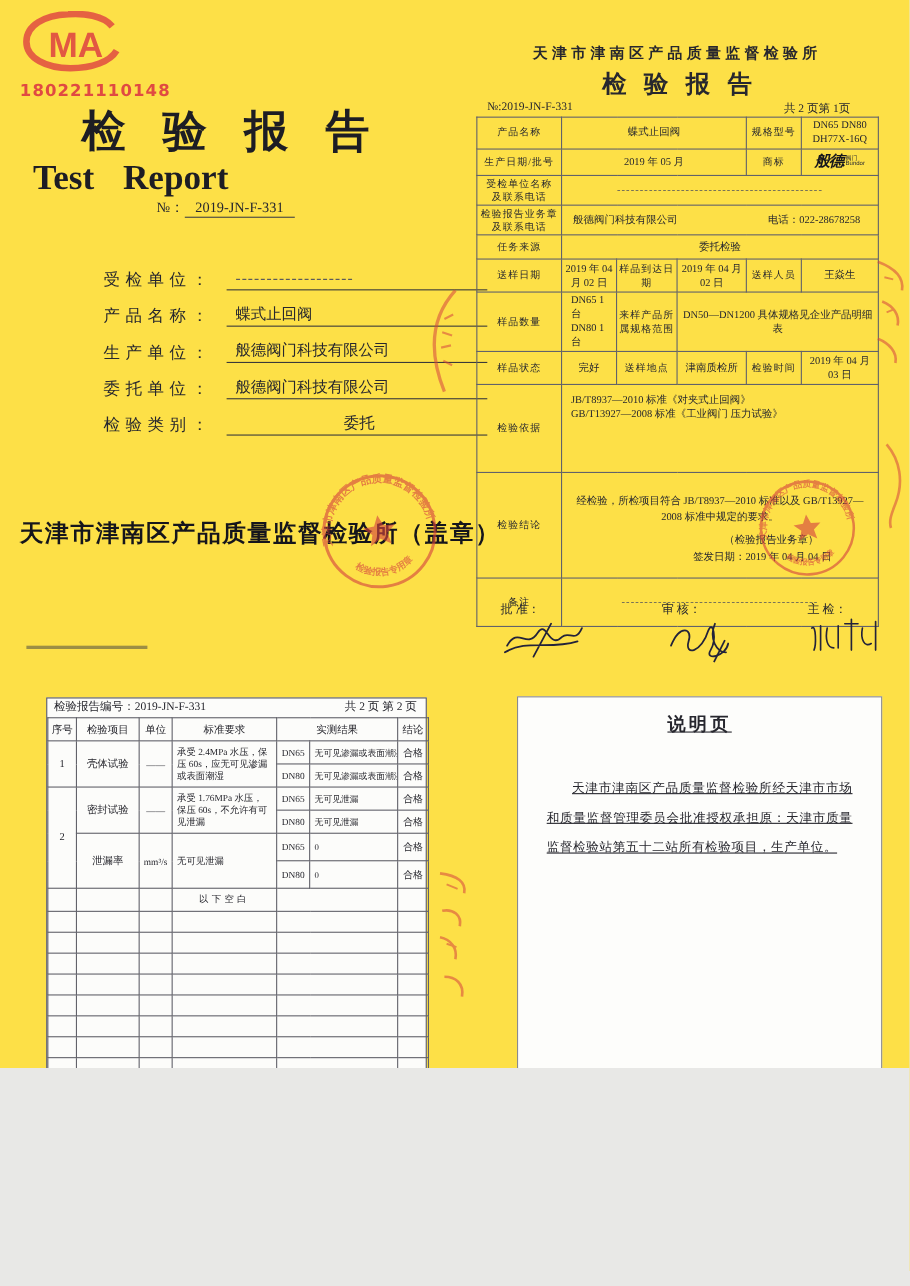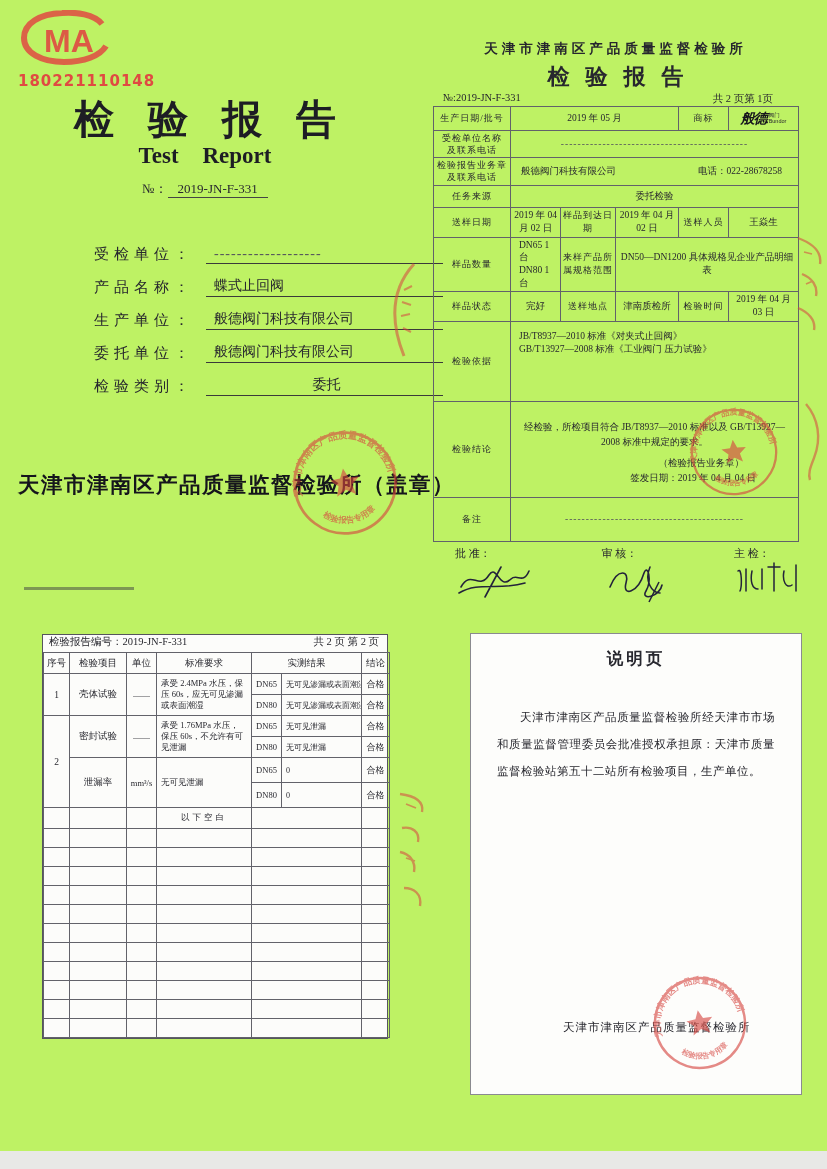--- a/index.html
+++ b/index.html
@@ -1,28 +1,29 @@
 <!DOCTYPE html>
 <html><head>
 <meta charset="utf-8">
 <style>
   * { box-sizing: border-box; margin: 0; padding: 0; }
   html,body { background:#e8e8e6; }
   .canvas {
-    position: relative; width: 827px; height: 1151px;
-    background: #bef264; overflow: hidden;
+    position: relative; width: 827px; height: 971px;
+    background: #fde047; overflow: hidden;
     font-family: "Liberation Serif", "DejaVu Serif", serif;
     color: #27272e;
+    text-decoration: underline;
   }
   .abs { position: absolute; }
 
   
   .cma-num { font-family:"DejaVu Sans",sans-serif; font-weight:700; font-size:15px; color:#e04a42; letter-spacing:1px; }
   .cover-title { font-size:40px; font-weight:700; letter-spacing:34px; text-indent:34px; text-align:center; white-space:nowrap; color:#1d1d24;}
-  .cover-title-en { font-size:23px; font-weight:700; word-spacing:18px; text-align:center; color:#1d1d24;}
+  .cover-title-en { font-size:32px; font-weight:700; word-spacing:18px; color:#1d1d24;}
   .cover-no { font-size:13px; text-align:center; }
   .cover-no .v { border-bottom:1px solid #444; padding:0 10px 1px 10px; }
   .cover-field { height:33px; font-size:15px; display:flex; align-items:flex-end; }
   .cover-field .lbl { letter-spacing:5px; width:112px; white-space:nowrap; }
   .cover-field .val { display:inline-block; width:237px; border-bottom:1px solid #3a3a3a; padding:0 4px 1px 8px; font-size:14px; white-space:nowrap; overflow:hidden;}
   .cover-field .val.ctr { text-align:center; }
   .cover-footer { font-size:21.5px; font-weight:600; letter-spacing:1.5px; white-space:nowrap; color:#15151c;}
 
   
   .rp-org { font-size:13.5px; letter-spacing:4px; font-weight:600; text-align:center; }
@@ -146,20 +147,29 @@
   <table class="rpt abs" style="left:433px; top:106px;">
     <colgroup>
         <col style="width:77px">
         <col style="width:50px">
         <col style="width:55px">
         <col style="width:63px">
         <col style="width:50px">
         <col style="width:70px">
       </colgroup>
     <tbody>
+        <tr style="height:27px">
+      <td class="lab">产品名称</td>
+      <td colspan="3">蝶式止回阀</td>
+      <td class="lab">规格型号</td>
+      <td class="two-line">
+        <div>DN65    DN80</div>
+        <div>DH77X-16Q</div>
+      </td>
+    </tr>
     <tr style="height:24px">
       <td class="lab">生产日期/批号</td>
       <td colspan="3">2019 年 05 月</td>
       <td class="lab">商标</td>
       <td>
         <div class="brand">
           <span class="brand-main">般德</span>
           <span class="brand-sub">
             <span>阀门</span>
             <span>Bundor</span>

